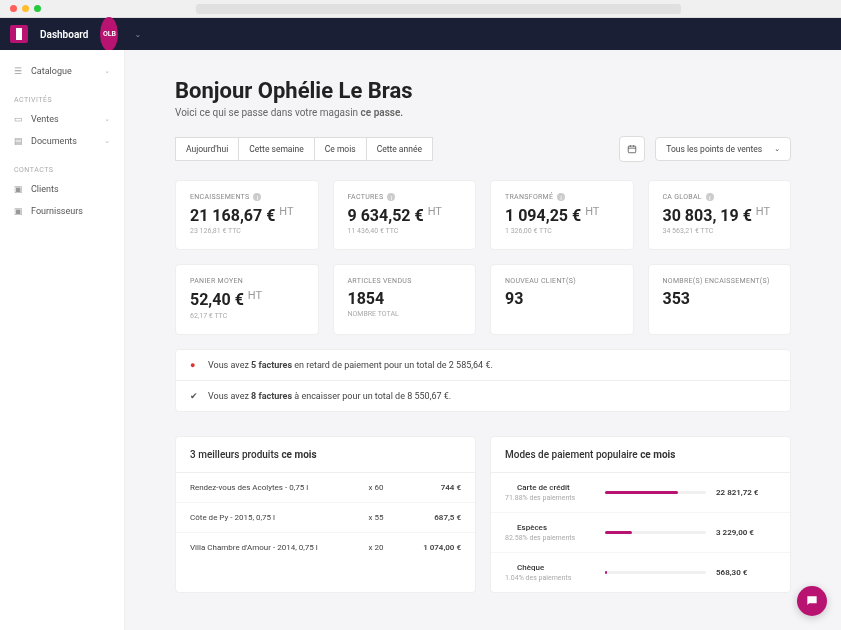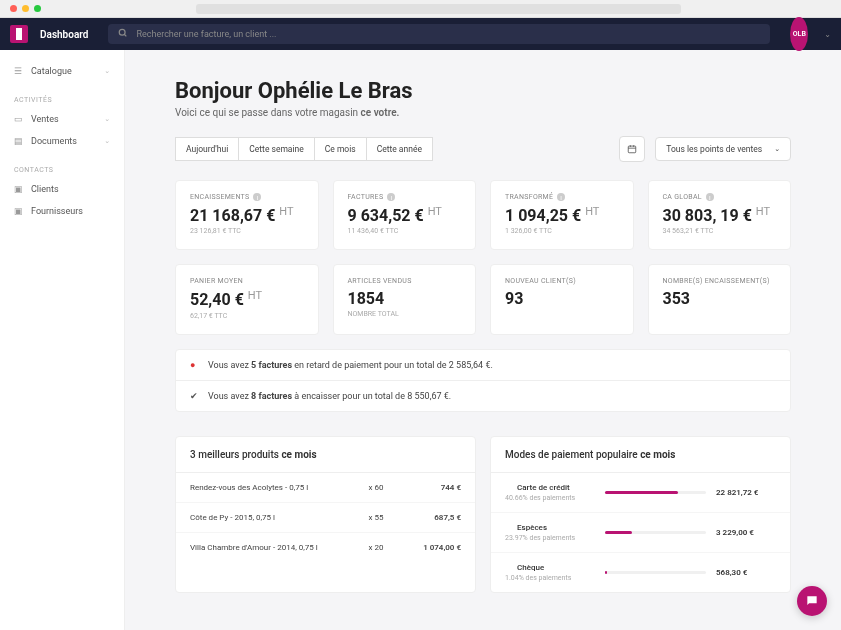--- a/index.html
+++ b/index.html
@@ -103,29 +103,20 @@
   <div class="dot yellow"></div>
   <div class="dot green"></div>
   <div class="url-bar"></div>
 </div>
 
 <div class="topbar">
   <div class="logo">
       <div class="logo-inner"></div>
     </div>
   <div class="brand">Dashboard</div>
-  <div class="search-box">
-    <span class="search-icon">
-      <svg width="10" height="10" viewBox="0 0 24 24" fill="none" stroke="#888" stroke-width="3">
-          <circle cx="10" cy="10" r="7"></circle>
-          <line x1="20" y1="20" x2="15" y2="15"></line>
-        </svg>
-    </span>
-    <input class="search-input" placeholder="Rechercher une facture, un client ..." style="">
-  </div>
   <div class="avatar">OLB</div>
   <span class="chevron">⌄</span>
 </div>
 
 <div class="layout">
   <div class="sidebar">
     <div class="side-item">
       <span class="lbl">
           <span class="side-icon">☰</span>
           <span>Catalogue</span>
@@ -157,21 +148,21 @@
     <div class="side-item">
       <span class="lbl">
           <span class="side-icon">▣</span>
           <span>Fournisseurs</span>
         </span>
     </div>
   </div>
 
   <div class="main">
     <div class="page-title">Bonjour Ophélie Le Bras</div>
-    <div class="page-sub"><span>Voici ce qui se passe dans votre magasin </span><b>ce votre.</b></div>
+    <div class="page-sub"><span>Voici ce qui se passe dans votre magasin </span><b>ce passe.</b></div>
 
     <div class="filter-row">
       <div class="btn-group">
         <div class="btn-seg">Aujourd'hui</div>
         <div class="btn-seg">Cette semaine</div>
         <div class="btn-seg">Ce mois</div>
         <div class="btn-seg">Cette année</div>
       </div>
       <div class="spacer"></div>
       <div class="icon-btn">
@@ -263,33 +254,33 @@
             </div>
           </div>
       </div>
       <div class="panel panel-right">
         <div class="panel-header"><span>Modes de paiement populaire </span><b>ce mois</b></div>
         <div id="payments-body">
             <div class="pay-row">
               <div class="pay-top">
                 <div class="pay-left">
                   <div class="pay-name">Carte de crédit</div>
-                  <div class="pay-pct">40.66% des paiements</div>
+                  <div class="pay-pct">71.88% des paiements</div>
                 </div>
                 <div class="pay-bar">
                   <div class="pay-bar-fill" style="width:72%"></div>
                 </div>
                 <div class="pay-val">22 821,72 €</div>
               </div>
             </div>
             <div class="pay-row">
               <div class="pay-top">
                 <div class="pay-left">
                   <div class="pay-name">Espèces</div>
-                  <div class="pay-pct">23.97% des paiements</div>
+                  <div class="pay-pct">82.58% des paiements</div>
                 </div>
                 <div class="pay-bar">
                   <div class="pay-bar-fill" style="width:27%"></div>
                 </div>
                 <div class="pay-val">3 229,00 €</div>
               </div>
             </div>
             <div class="pay-row">
               <div class="pay-top">
                 <div class="pay-left">

